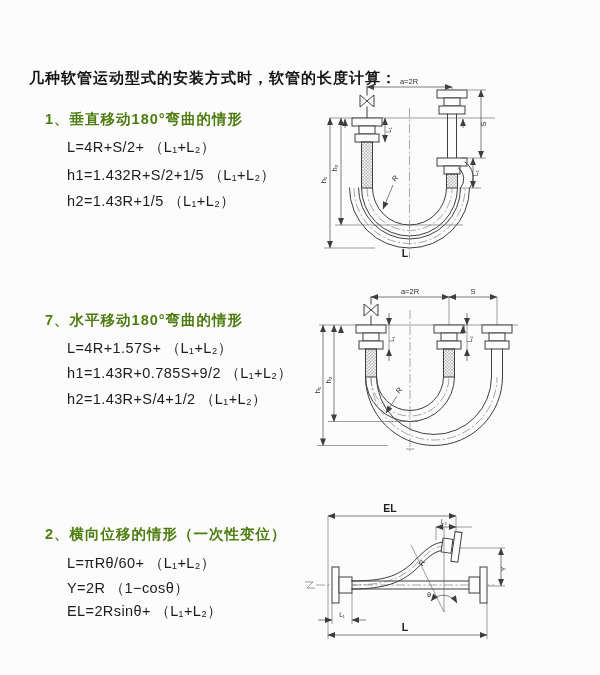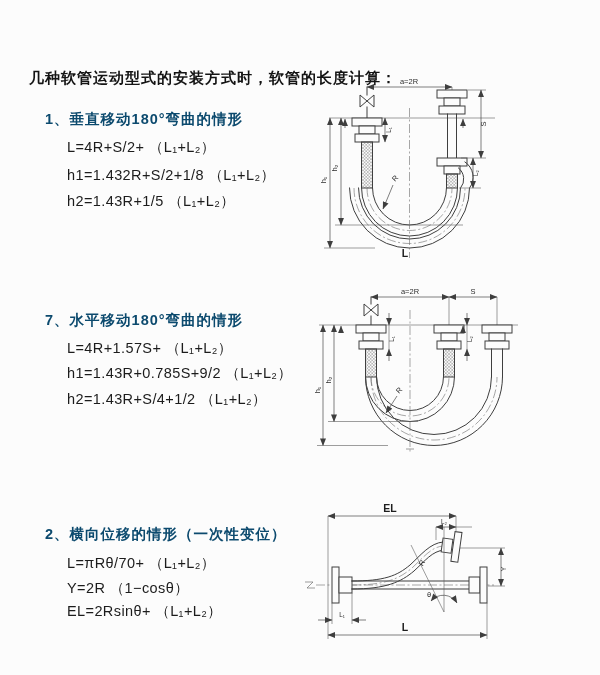--- a/index.html
+++ b/index.html
@@ -6,21 +6,21 @@
   body{
     width:600px;height:675px;position:relative;overflow:hidden;
     background:#fcfcfc;color:#1f1f1f;
     font-family:"Liberation Sans","DejaVu Sans",sans-serif;
   }
   .page-title{
     position:absolute;left:29px;top:27px;
     font-size:15px;font-weight:600;letter-spacing:1px;color:#141414;margin-top:42px;
   }
   .sec-heading{
-    position:absolute;font-size:14.5px;font-weight:600;letter-spacing:1px;color:#0c4a6e;
+    position:absolute;font-size:14.5px;font-weight:600;letter-spacing:1px;color:#4d7c0f;
   }
   .formula{
     position:absolute;font-size:14.5px;font-weight:400;letter-spacing:0.4px;color:#1c1c1c;
   }
   svg.diag{position:absolute;}
   .ol{stroke:#3f3f3f;stroke-width:1;fill:none;stroke-linecap:square;}
   .tl{stroke:#5d5d5d;stroke-width:0.6;fill:none;}
   .dl{stroke:#474747;stroke-width:0.7;fill:none;}
   .cl{stroke:#6b6b6b;stroke-width:0.6;fill:none;stroke-dasharray:9 2.5 2 2.5;}
   .fr{fill:#fcfcfc;stroke:#3f3f3f;stroke-width:1;}
@@ -29,30 +29,30 @@
   text.ds{font-size:6.3px;fill:#2d2d2d;}
   text.dtl{font-size:10.5px;fill:#1e1e1e;font-weight:600;}
 </style>
 </head>
 <body>
 
 <div class="page-title">几种软管运动型式的安装方式时，软管的长度计算：</div>
 
 <div class="sec-heading" style="left:45px;top:110px">1、垂直移动180°弯曲的情形</div>
 <div class="formula" style="left:67px;top:138px">L=4R+S/2+ （L₁+L₂）</div>
-<div class="formula" style="left:67px;top:166px">h1=1.432R+S/2+1/8 （L₁+L₂）</div>
+<div class="formula" style="left:67px;top:166px">h1=1.432R+S/2+1/5 （L₁+L₂）</div>
 <div class="formula" style="left:67px;top:192px">h2=1.43R+1/5 （L₁+L₂）</div>
 
 <div class="sec-heading" style="left:45px;top:311px">7、水平移动180°弯曲的情形</div>
 <div class="formula" style="left:67px;top:339px">L=4R+1.57S+ （L₁+L₂）</div>
 <div class="formula" style="left:67px;top:364px">h1=1.43R+0.785S+9/2 （L₁+L₂）</div>
 <div class="formula" style="left:67px;top:390px">h2=1.43R+S/4+1/2 （L₁+L₂）</div>
 
 <div class="sec-heading" style="left:45px;top:525px">2、横向位移的情形（一次性变位）</div>
-<div class="formula" style="left:67px;top:554px">L=πRθ/70+ （L₁+L₂）</div>
+<div class="formula" style="left:67px;top:554px">L=πRθ/60+ （L₁+L₂）</div>
 <div class="formula" style="left:67px;top:579px">Y=2R （1−cosθ）</div>
 <div class="formula" style="left:67px;top:602px">EL=2Rsinθ+ （L₁+L₂）</div>
 
 <svg class="diag" style="left:315px;top:68px" width="280" height="195" viewBox="0 0 280 195">
   <defs>
     <marker id="m1" viewBox="0 0 10 8" refX="9.5" refY="4" markerWidth="8" markerHeight="6" orient="auto-start-reverse" markerUnits="userSpaceOnUse">
         <path d="M0,0L10,4L0,8z" fill="#3e3e3e"></path>
       </marker>
     <pattern id="p1" width="3.2" height="3.2" patternUnits="userSpaceOnUse">
       <path d="M0,0L3.2,3.2M3.2,0L0,3.2" stroke="#8f8f8f" stroke-width="0.5"></path>

